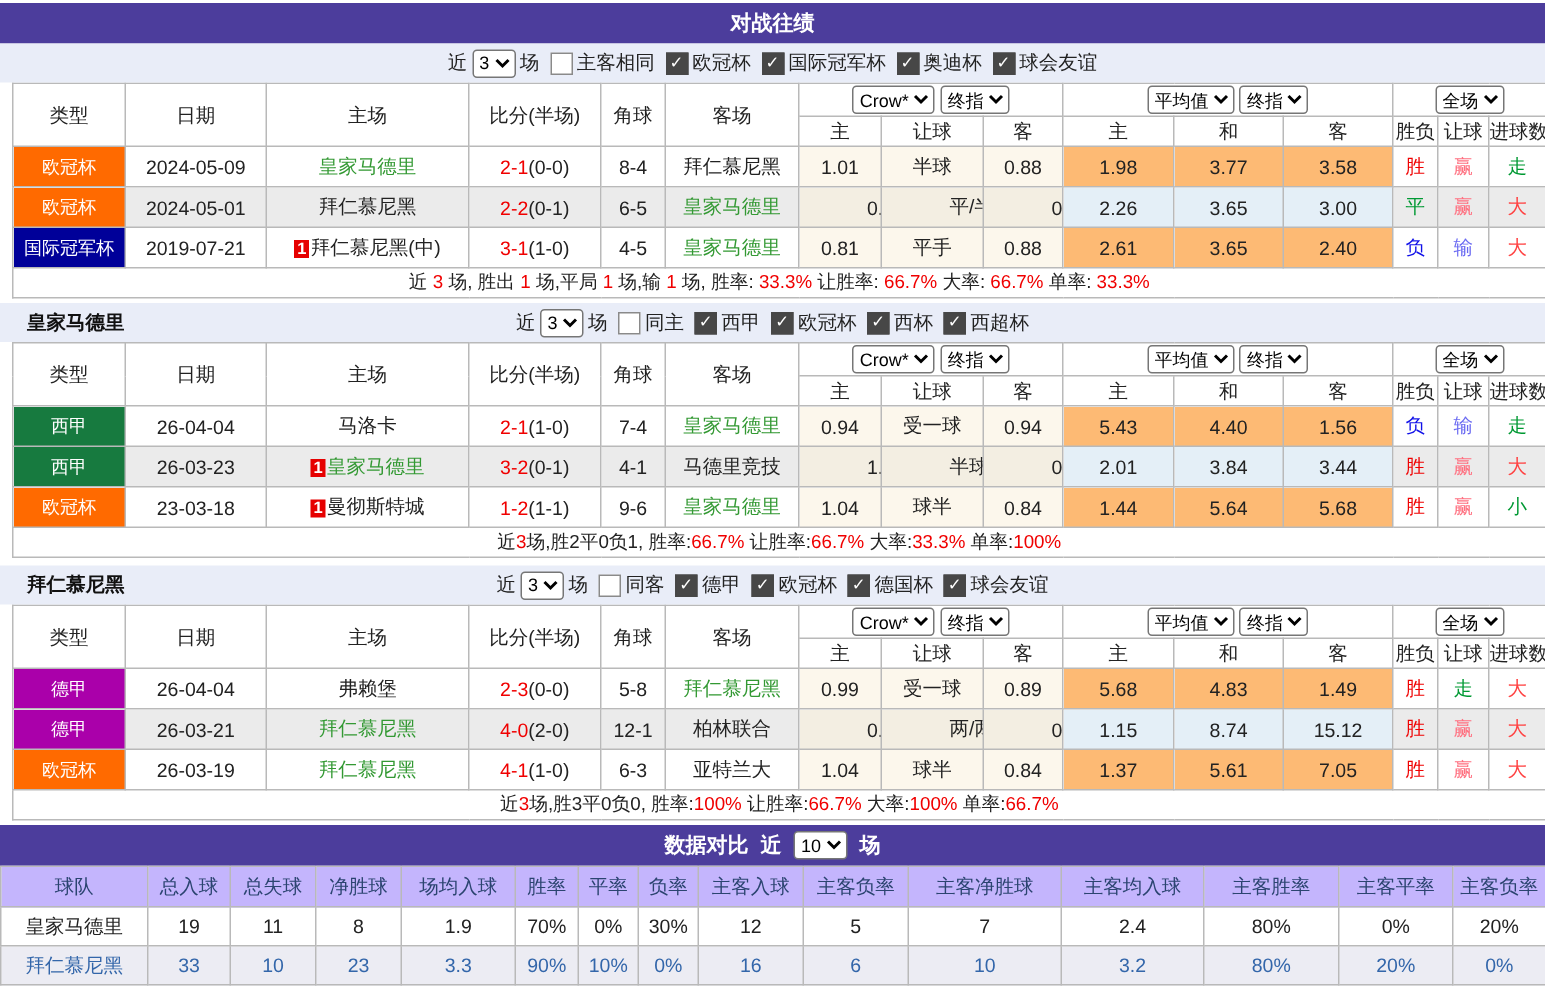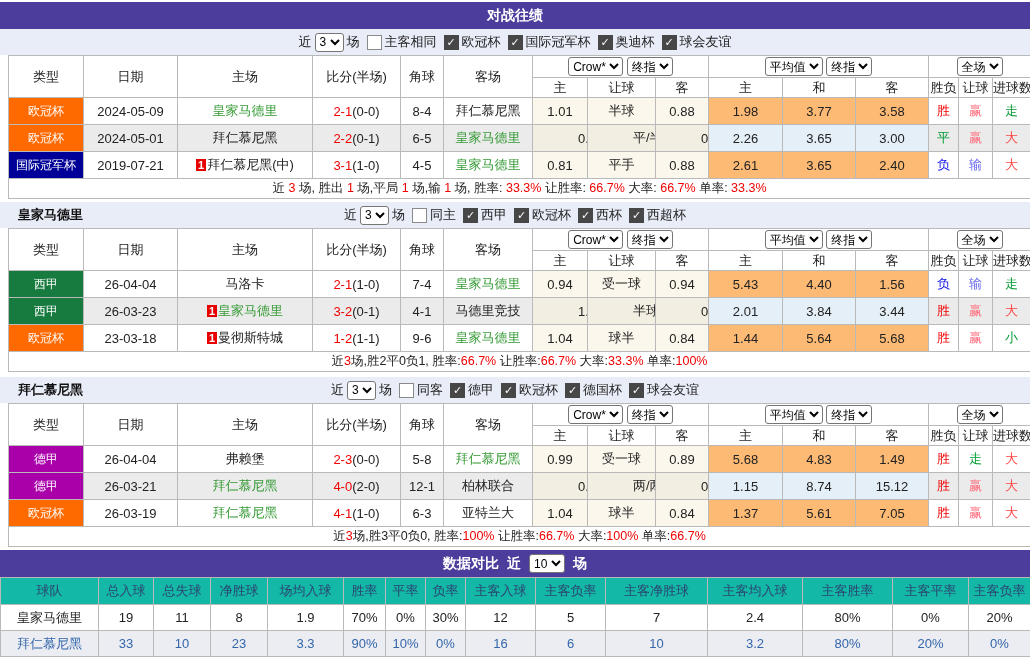--- a/index.html
+++ b/index.html
@@ -57,21 +57,21 @@
   .t-green{color:#339933;}
   .ft{color:#f00000;}
   .ht{color:#222;}
   .c-r{color:#f00000;}  .c-r2{color:#ff4242;}
   .c-g{color:#009933;}  .c-b{color:#1010e8;}
   .c-p{color:#ff7080;}  .c-lb{color:#6a6af2;}
   .sg-k{color:#222;}    .sg-r{color:#f00000;}
   .team-block.second{margin-top:5px;}
   
   table.cmp{border-collapse:collapse;table-layout:fixed;width:1030px;font-size:13px;}
-  .cmp th{background:#14b8a6;color:#2b4470;font-weight:normal;border:1px solid #b9b9b9;height:26px;padding:0;}
+  .cmp th{background:#c4b5fd;color:#2b4470;font-weight:normal;border:1px solid #b9b9b9;height:26px;padding:0;}
   .cmp td{border:1px solid #b9b9b9;text-align:center;height:25px;padding:0;color:#222;}
   .cmp tr.hl td{background:#ececf3;color:#3366aa;}
 </style>
 </head>
 <body>
 
 <div class="page">
 
   <section class="panel">
     <div class="titlebar">

